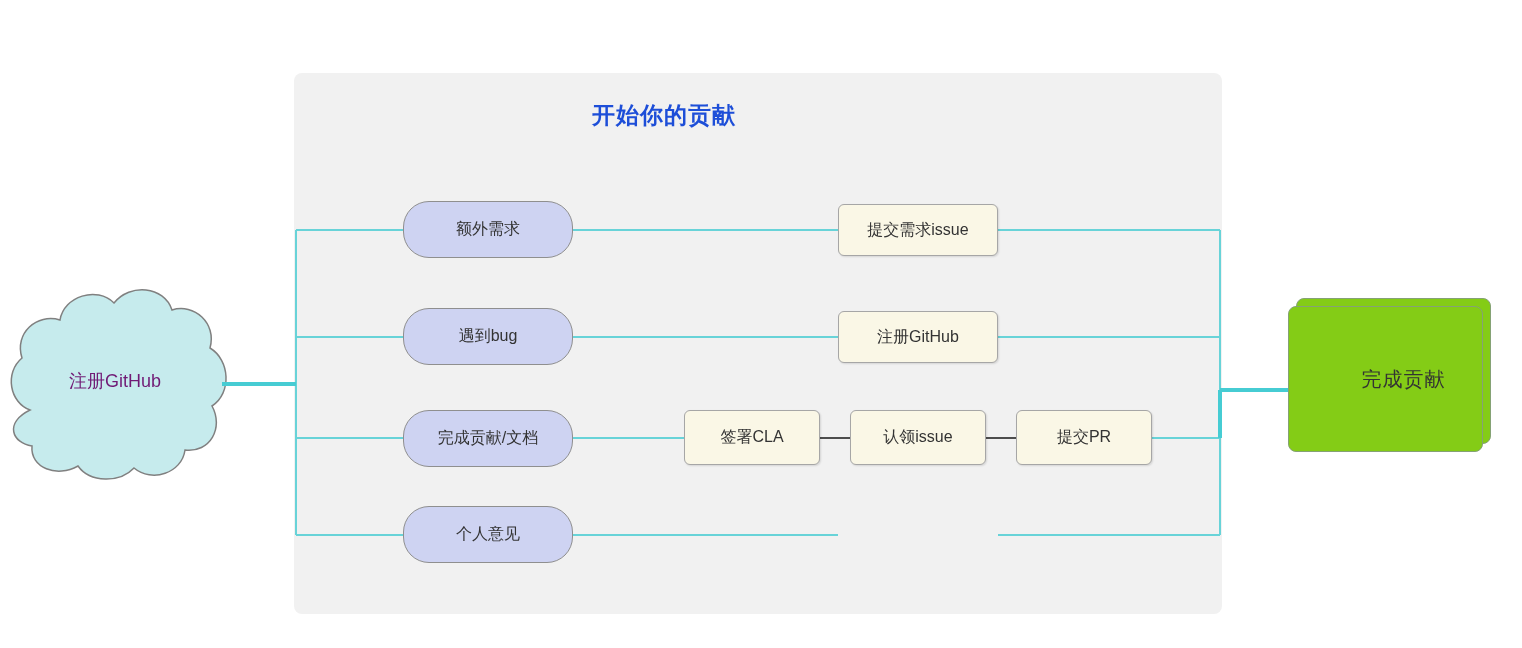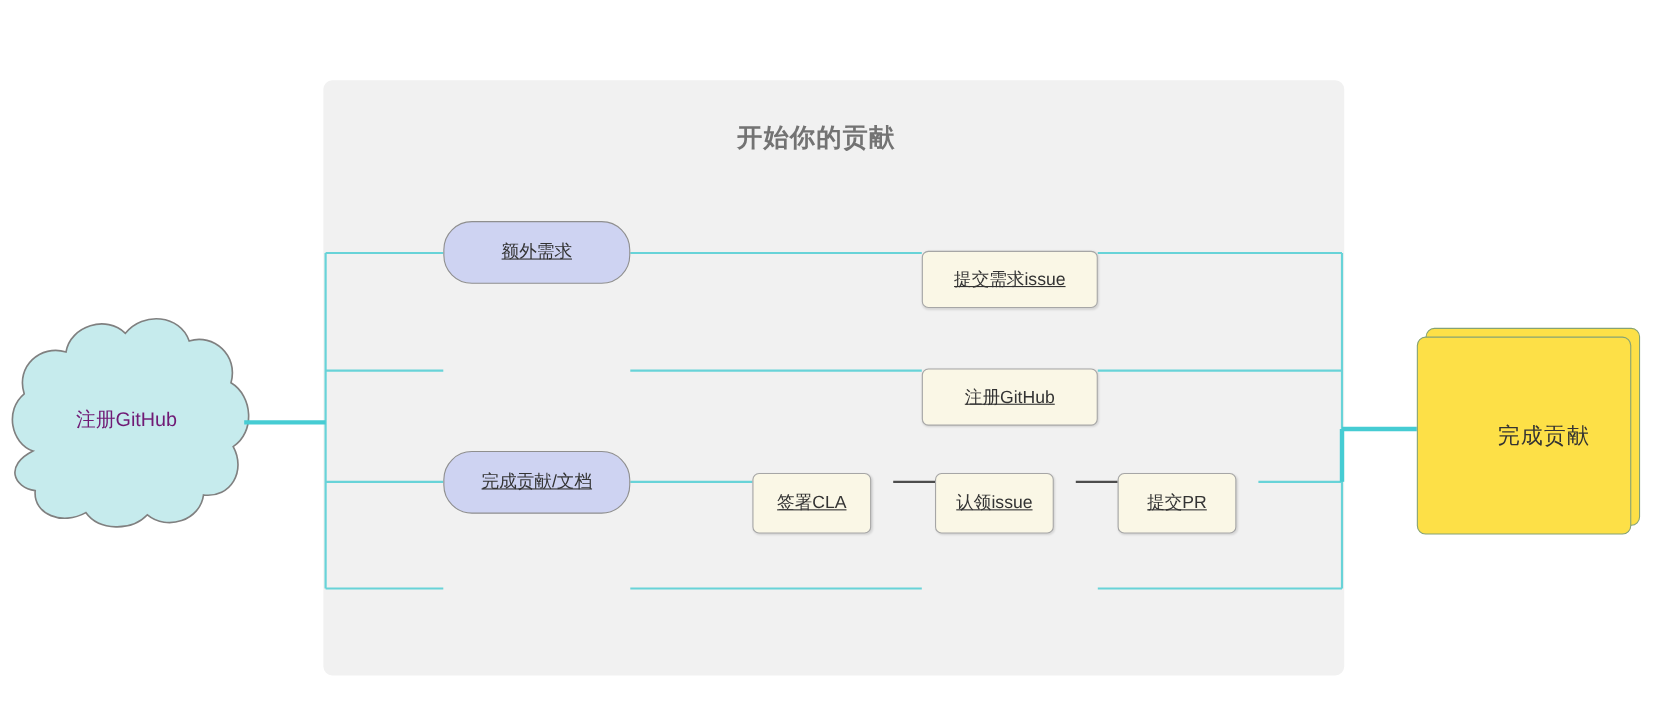--- a/index.html
+++ b/index.html
@@ -13,42 +13,40 @@
   }
   .panel {
     position: absolute;
     left: 294px; top: 73px;
     width: 928px; height: 541px;
     background: #f1f1f1;
     border-radius: 8px;
   }
   .panel-title {
     position: absolute;
-    left: 592px; top: 110px;
+    left: 592px; top: 100px;
     width: 300px;
-    text-align: center;
     font-size: 23px;
     font-weight: bold;
-    color: #737373;
+    color: #1d4ed8;
     letter-spacing: 1px;
   }
   .lines-layer {
     position: absolute;
     left: 0; top: 0;
     width: 1522px; height: 648px;
     pointer-events: none;
   }
   .node {
     position: absolute;
     display: flex;
     align-items: center;
     justify-content: center;
     box-sizing: border-box;
     color: #333333;
-    text-decoration: underline;
   }
   .cloud-hit {
     position: absolute;
     left: 10px; top: 292px;
     width: 210px; height: 178px;
     display: flex;
     align-items: center;
     justify-content: center;
     font-size: 18px;
     color: #701a75;
@@ -61,27 +59,27 @@
     border-radius: 26px;
     font-size: 16px;
   }
   .step-node {
     background: #faf7e6;
     border: 1.3px solid #a6a6a6;
     border-radius: 6px;
     font-size: 16px;
     box-shadow: 1px 1px 2px rgba(0,0,0,0.12);
   }
-  .step-wide { left: 838px; width: 160px; height: 52px; margin-top: 24px; }
-  .step-small { top: 430px; width: 108px; height: 55px; text-align: center; }
+  .step-wide { left: 838px; width: 160px; height: 52px; }
+  .step-small { top: 410px; width: 136px; height: 55px; text-align: center; }
   .end-back, .end-front {
     position: absolute;
-    width: 195px; height: 180px;
+    width: 195px; height: 146px;
     border-radius: 8px;
-    background: #fde047;
+    background: #84cc16;
     border: 1.4px solid #85a275;
     box-sizing: border-box;
     padding-left: 36px;
   }
   .end-back { left: 1296px; top: 298px; }
   .end-front {
     left: 1288px; top: 306px;
     display: flex;
     align-items: center;
     justify-content: center;
@@ -145,22 +143,28 @@
 
   <div class="panel-title">开始你的贡献</div>
 
   <div class="cloud-hit">
     <span>注册GitHub</span>
   </div>
 
   <div class="node source-node" style="top:201px">
     <span>额外需求</span>
   </div>
+  <div class="node source-node" style="top:308px">
+    <span>遇到bug</span>
+  </div>
   <div class="node source-node" style="top:410px">
     <span>完成贡献/文档</span>
+  </div>
+  <div class="node source-node" style="top:506px">
+    <span>个人意见</span>
   </div>
 
   <div class="node step-node step-wide" style="top:204px">
     <span>提交需求issue</span>
   </div>
   <div class="node step-node step-wide" style="top:311px">
     <span>注册GitHub</span>
   </div>
   <div class="node step-node step-small" style="left:684px">
     <span>签署CLA</span>

